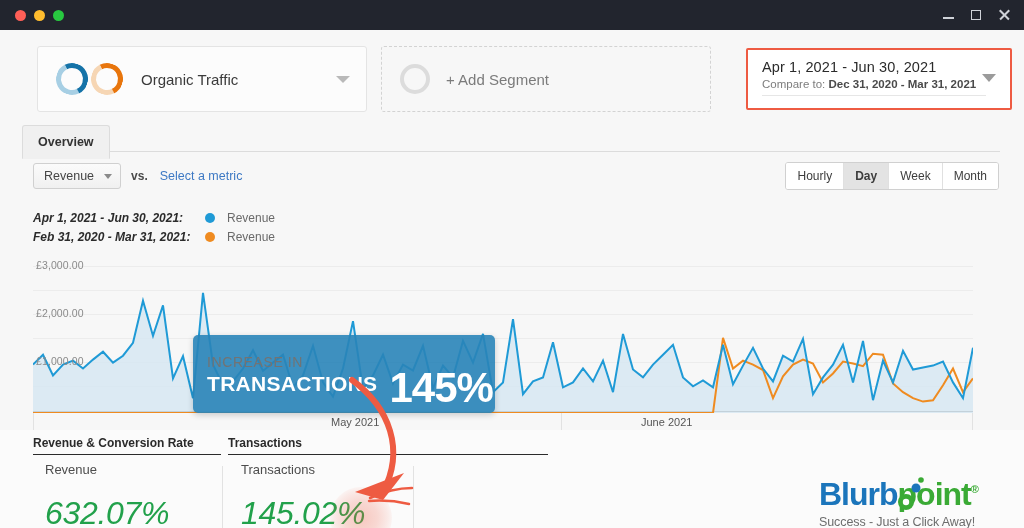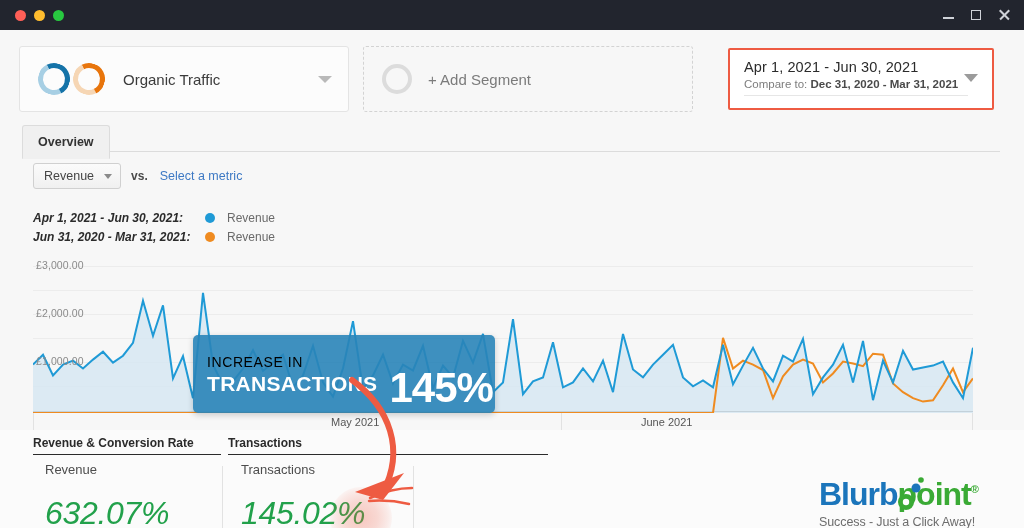--- a/index.html
+++ b/index.html
@@ -46,21 +46,21 @@
 
   
   .page {
     position: absolute; left: 0; top: 30px;
     width: 1024px; height: 498px;
     background: #f7f7f7;
   }
 
   
   .segbar {
-    position: absolute; left: 19px; top: 16px;
+    position: absolute; left: 37px; top: 16px;
     width: 975px; height: 66px;
     display: flex; align-items: stretch;
   }
   .seg-card {
     width: 330px; height: 66px;
     background: #fcfcfc;
     border: 1px solid #e4e4e4;
     border-radius: 3px;
     display: flex; align-items: center;
     position: relative;
@@ -236,21 +236,21 @@
     width: 302px; height: 78px;
     background: rgba(41,132,184,0.90);
     border-radius: 5px;
     box-shadow: 0 2px 6px rgba(0,0,0,0.18);
     display: flex; align-items: center;
     color: #ffffff;
   }
   .co-left { margin-left: 14px; line-height: 1; }
   .co-small {
     font-size: 14px; letter-spacing: .6px;
-    color: #000000;
+    color: #737373;
   }
   .co-big {
     font-size: 21px; font-weight: bold; letter-spacing: .3px;
     margin-top: 4px;
   }
   .co-pct {
     margin-left: 12px; font-size: 42px; font-weight: bold;
     letter-spacing: -1px; line-height: 1; margin-top: 28px;
   }
 
@@ -368,29 +368,35 @@
 
     <div class="metricrow">
       <div class="metric-sel">
         <span>Revenue</span>
         <span class="ms-caret"></span>
       </div>
       <span class="vs-text">vs.</span>
       <span class="sel-metric">Select a metric</span>
     </div>
 
+    <div class="granularity">
+      <div class="gr-btn">Hourly</div>
+      <div class="gr-btn active">Day</div>
+      <div class="gr-btn">Week</div>
+      <div class="gr-btn">Month</div>
+    </div>
 
     <div class="legend">
       <div class="leg-row">
         <span class="leg-label">Apr 1, 2021 - Jun 30, 2021:</span>
         <span class="leg-dot" style="background:#1f9ad6"></span>
         <span class="leg-series">Revenue</span>
       </div>
       <div class="leg-row">
-        <span class="leg-label">Jun 31, 2020 - Mar 31, 2021:</span>
+        <span class="leg-label">Feb 31, 2020 - Mar 31, 2021:</span>
         <span class="leg-dot" style="background:#ef8b20"></span>
         <span class="leg-series">Revenue</span>
       </div>
     </div>
 
     <div class="chartwrap">
       <div class="gridline" style="top:21px"></div>
       <div class="gridline" style="top:45px"></div>
       <div class="gridline" style="top:69px"></div>
       <div class="gridline" style="top:93px"></div>

